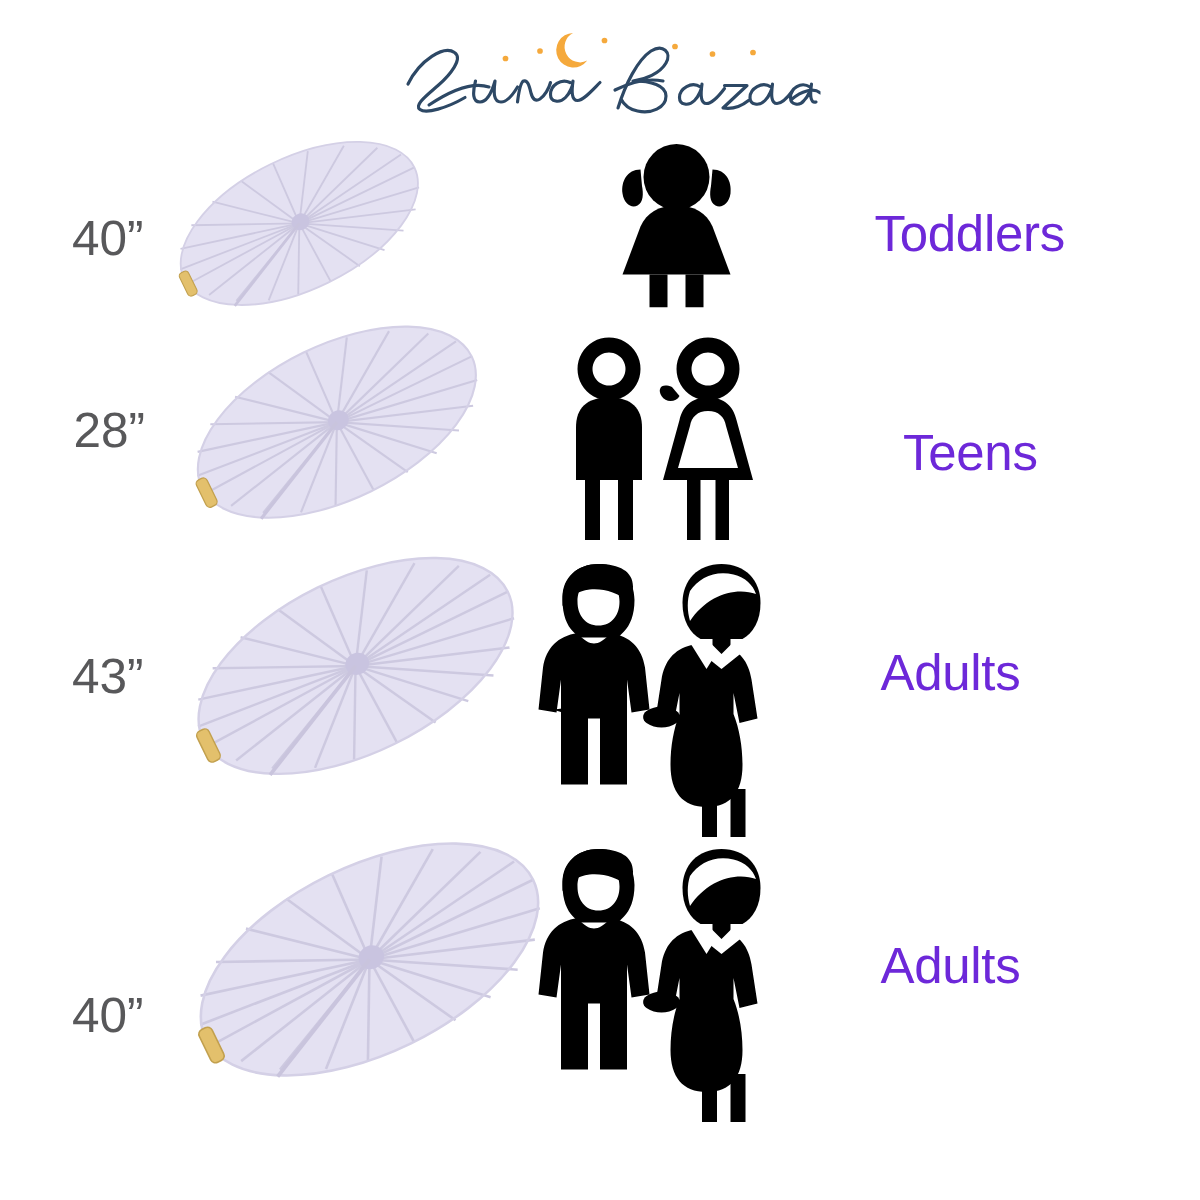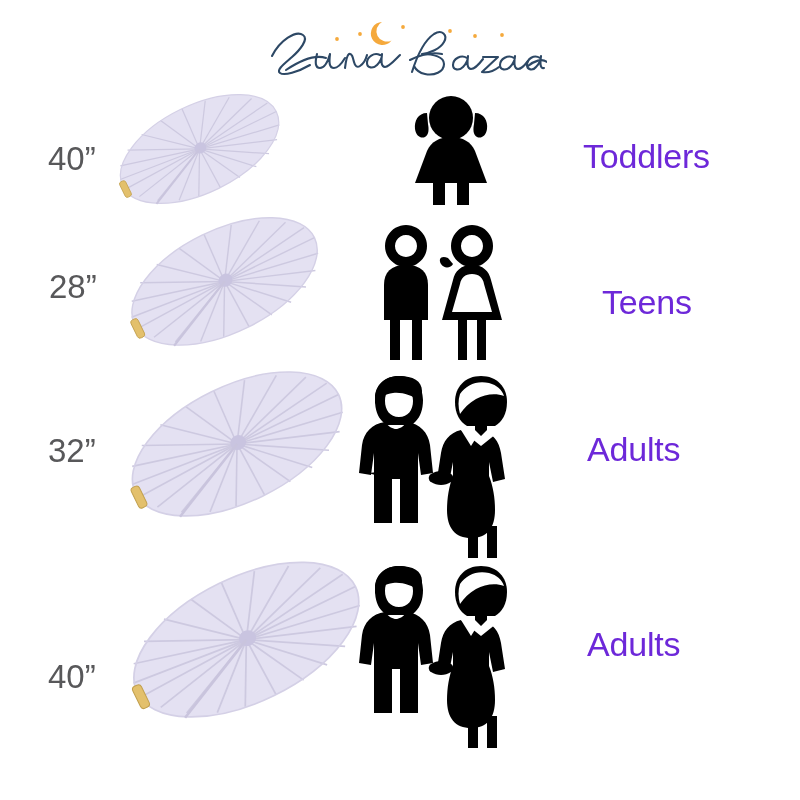--- a/index.html
+++ b/index.html
@@ -253,21 +253,21 @@
           <rect x="105" y="98" width="9" height="40"></rect>
         </g>
       </svg>
     </div>
 
     <div class="fit-label" style="left:602px; top:268px;margin-top:15px;">Teens</div>
   </div>
 
   <div class="row" style="top:0">
 
-    <div class="size-label" style="left:48px; top:432px;">32”</div>
+    <div class="size-label" style="left:48px; top:432px;">43”</div>
 
     <div class="parasol-wrap" style="left:112px; top:362px; width:242px; height:172px;">
       <svg width="242" height="172" viewBox="0 0 300 210" xmlns="http://www.w3.org/2000/svg">
         <g transform="rotate(-26 155 100)">
           <ellipse cx="155" cy="100" rx="140" ry="72" fill="#e4e1f2"></ellipse>
           <g stroke="#cdc9e0" stroke-width="2" fill="none">
             <line x1="155" y1="100" x2="295" y2="100"></line>
             <line x1="155" y1="100" x2="290" y2="122"></line>
             <line x1="155" y1="100" x2="276" y2="142"></line>
             <line x1="155" y1="100" x2="254" y2="157"></line>

